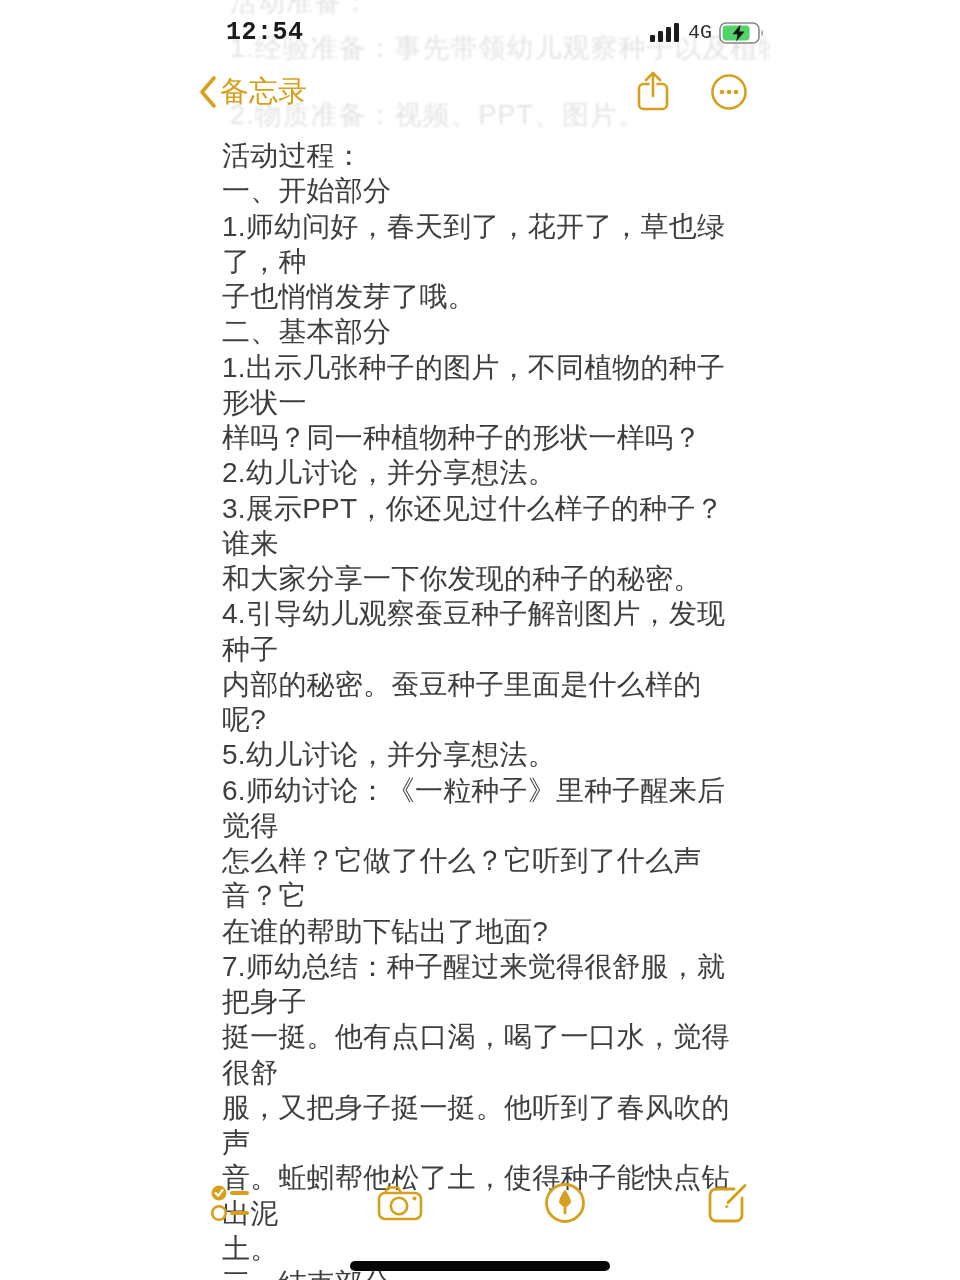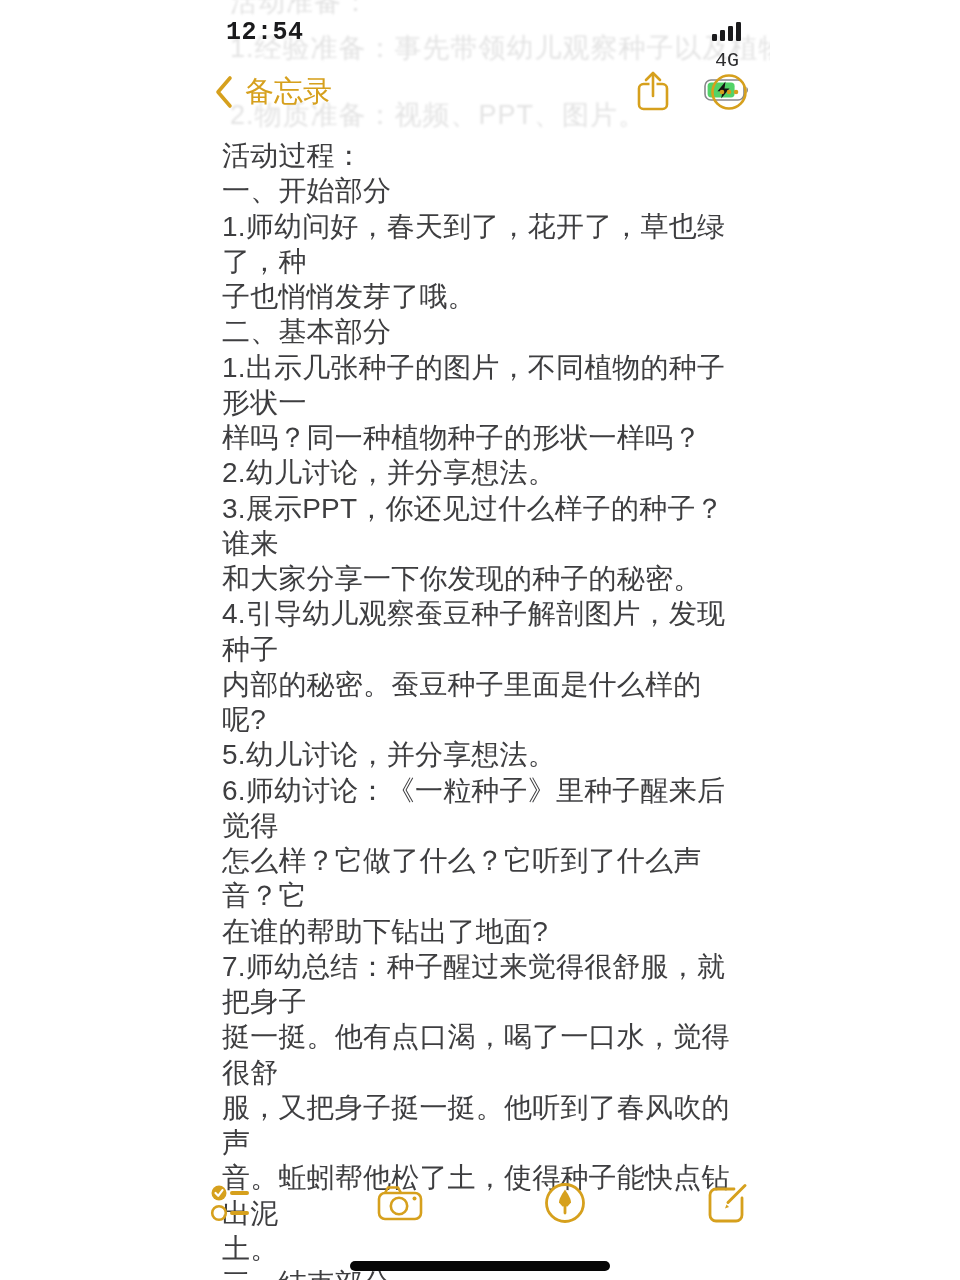--- a/index.html
+++ b/index.html
@@ -31,32 +31,32 @@
   .ghost-3 { top: 97px; }
 
   
   .status-bar { position: absolute; top: 0; left: 0; right: 0; height: 56px; z-index: 3; font-family: Liberation Mono, monospace; }
   .time {
     position: absolute; left: 36px; top: 18px;
     font-size: 25px; font-weight: 700; color: #1b1b1d;
     letter-spacing: 0.5px;
   }
   .status-right {
-    position: absolute; right: 20px; top: 21px;
-    display: flex; align-items: center; gap: 7px; flex-direction: column;
+    position: absolute; right: 5px; top: 21px;
+    display: flex; align-items: center; gap: 7px;
   }
   .network-label { font-size: 20px; color: #2e2e30; }
 
   
   .nav-bar {
     position: absolute; top: 70px; left: 0; right: 0; height: 46px; z-index: 3;
   }
   .back-button {
-    position: absolute; left: 24px; top: 2px;
-    display: flex; align-items: center; gap: 12px;
+    position: absolute; left: 8px; top: 2px;
+    display: flex; align-items: center; gap: 3px;
     color: #d6a01d; cursor: pointer;
   }
   .back-label { font-size: 29px; color: #d6a01d; }
   .nav-actions {
     position: absolute; right: 22px; top: 0;
     display: flex; align-items: center; gap: 40px;
   }
   .gold { color: #d6a01d; }
 
   

